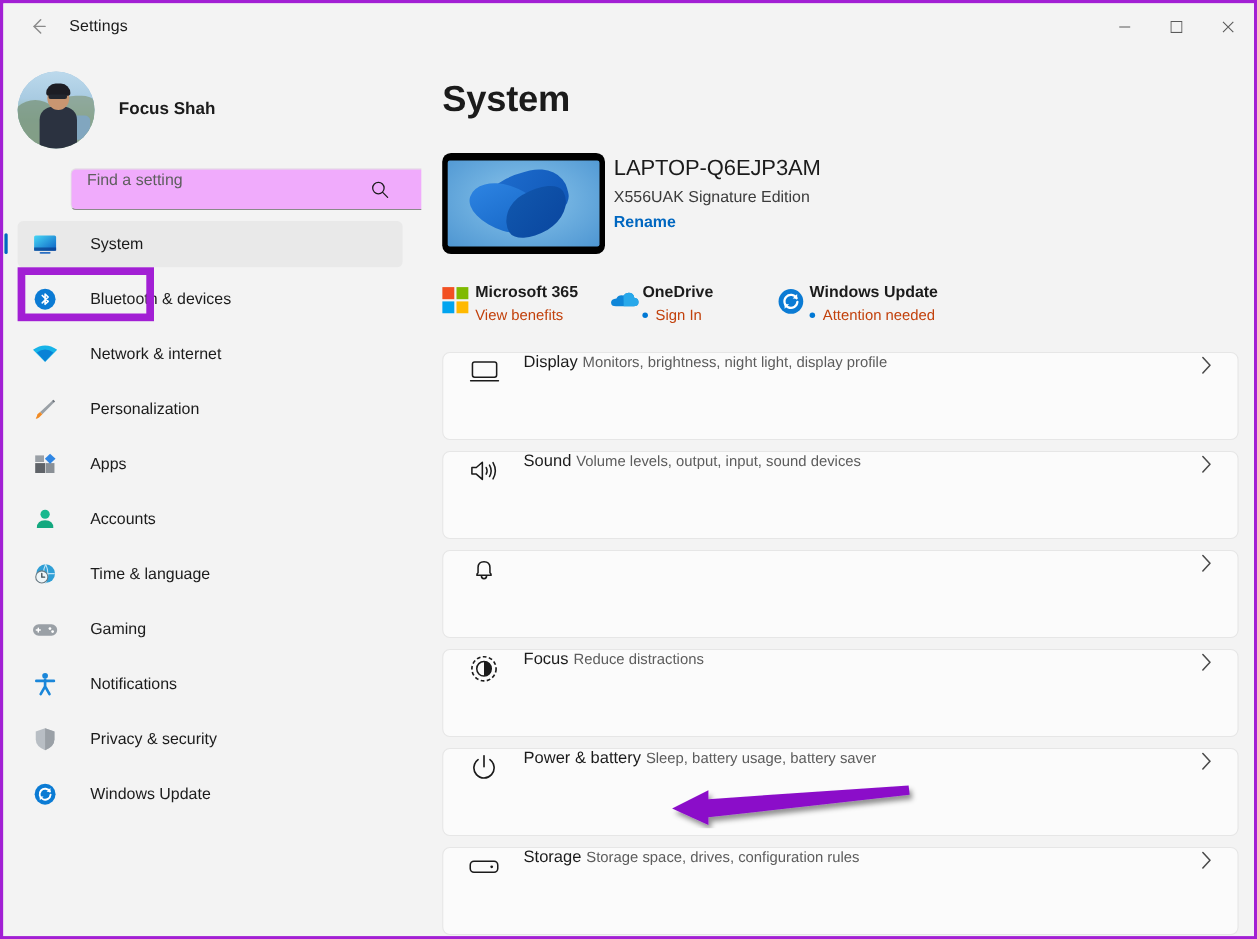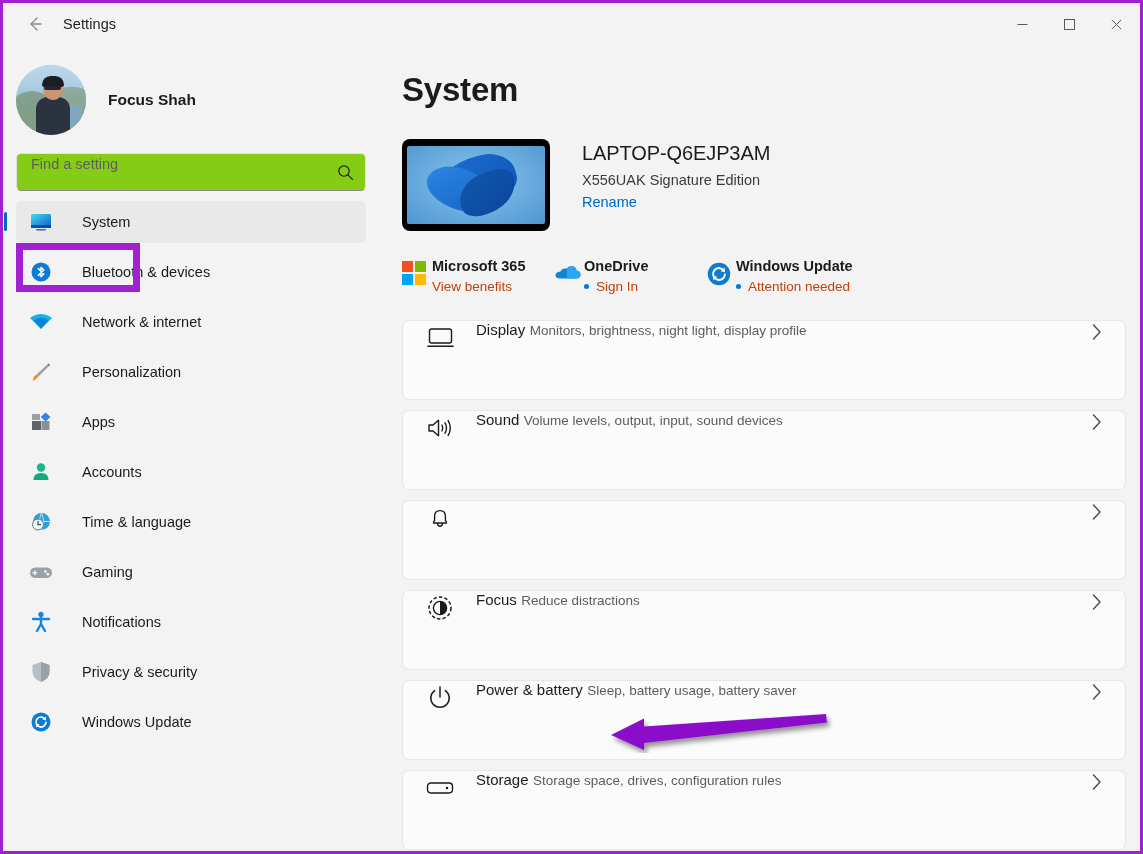--- a/index.html
+++ b/index.html
@@ -90,28 +90,29 @@
     position: absolute; left: 28px; top: 21px; width: 17px; height: 4px;
     background: #23262e; border-radius: 2px;
   }
   #profile-name {
     font-size: 15.5px; color: #1b1b1b; margin-left: 22px;
     font-weight: 600;
   }
   #search-wrap { margin-top: 16px; width: 350px; position: relative; }
   #search-input {
     width: 350px; height: 38px;
-    background: #84cc16;
+    background: #f0abfc;
     border: 1px solid #e2e2e2;
     border-bottom: 1px solid #8a8a8a;
     border-radius: 5px;
     font-size: 14.5px; color: #1b1b1b;
     padding: 0 40px 16px 14px;
     font-family: "Liberation Sans", sans-serif;
     outline: none;
+    margin-left: 48px;
   }
   #search-input::placeholder { color: #5e5e5e; }
   #search-icon-btn {
     position: absolute; right: 8px; top: 7px;
     width: 26px; height: 24px;
     display: flex; align-items: center; justify-content: center;
     cursor: pointer;
   }
   #nav { margin-top: 10px; }
   .nav-item {
@@ -184,26 +185,26 @@
     background: linear-gradient(135deg, #2f86e4, #1464c4);
     border-radius: 50% 45% 40% 60% / 50% 45% 55% 50%;
     transform: rotate(18deg);
   }
   #device-screen .bloom3 {
     position: absolute; left: 36%; top: 34%; width: 44%; height: 50%;
     background: linear-gradient(160deg, #1157ad, #0a47a0);
     border-radius: 45% 55% 50% 50% / 60% 40% 60% 40%;
     transform: rotate(-30deg);
   }
-  #device-info { margin-left: 32px; padding-top: 3px; }
+  #device-info { margin-left: 8px; padding-top: 3px; }
   #device-name { font-size: 20px; color: #1b1b1b; letter-spacing: -.1px; }
   #device-model { font-size: 14.5px; color: #3b3b3b; margin-top: 7px; }
   #rename-link {
     font-size: 14.5px; color: #0067c0; margin-top: 6px;
-    cursor: pointer; display: inline-block;
+    cursor: pointer; display: inline-block; font-weight: bold;
   }
 
   #quicklinks {
     display: flex; align-items: flex-start;
     margin-top: 26px; gap: 0;
   }
   .ql {
     display: flex; align-items: flex-start; cursor: pointer;
   }
   .ql-icon { width: 30px; height: 30px; flex: none; margin-top: 4px; }

